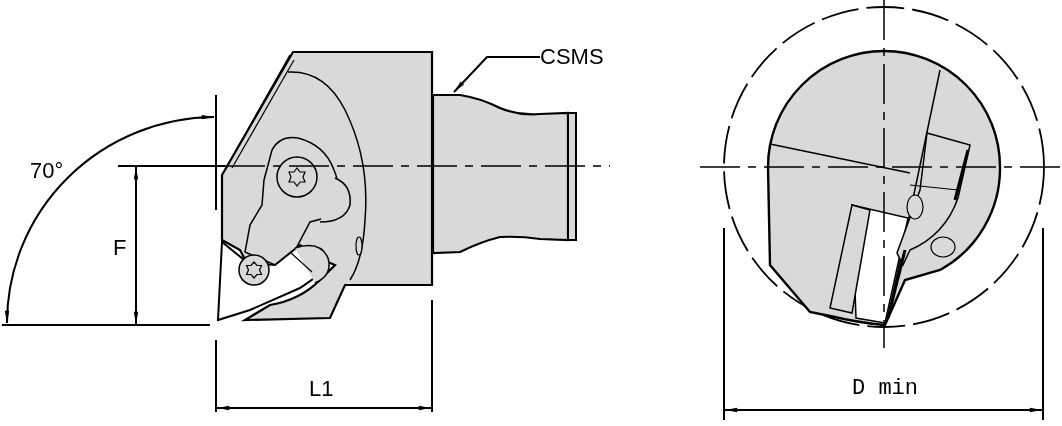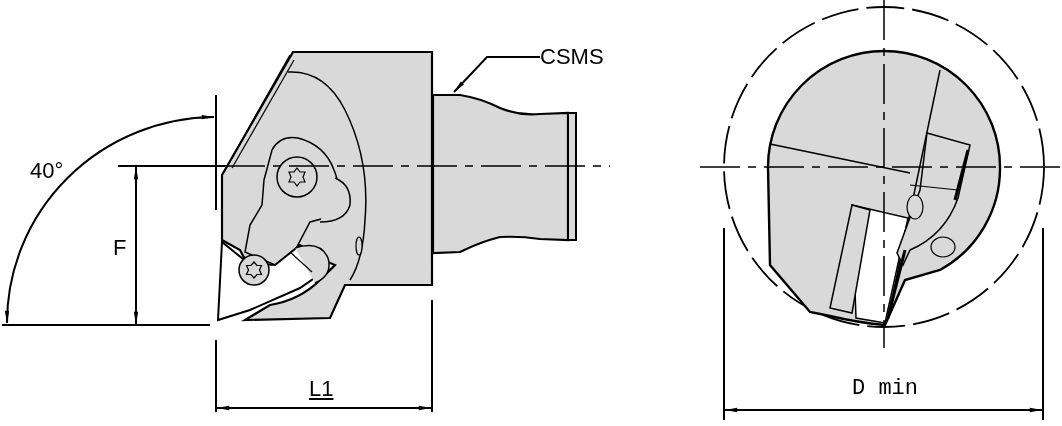--- a/index.html
+++ b/index.html
@@ -88,17 +88,17 @@
 
     <line x1="700" y1="167" x2="1062" y2="167" stroke="#000" stroke-width="1.5" stroke-dasharray="40,8,8,8"></line>
     <line x1="884" y1="0" x2="884" y2="348" stroke="#000" stroke-width="1.5" stroke-dasharray="40,8,8,8"></line>
 
     <line x1="724" y1="228" x2="724" y2="420" stroke="#000" stroke-width="2"></line>
     <line x1="1043" y1="228" x2="1043" y2="420" stroke="#000" stroke-width="2"></line>
     <line x1="725" y1="410" x2="1042" y2="410" stroke="#000" stroke-width="2" marker-start="url(#arrL)" marker-end="url(#arrL)"></line>
   </g>
 </svg>
 
-<div class="lbl" style="left:30px; top:160px;">40°</div>
+<div class="lbl" style="left:30px; top:160px;">70°</div>
 <div class="lbl" style="left:113px; top:237px;">F</div>
-<div class="lbl" style="left:309px; top:378px;text-decoration:underline;">L1</div>
+<div class="lbl" style="left:309px; top:378px;">L1</div>
 <div class="lbl" style="left:540px; top:46px;text-align:center;">CSMS</div>
 <div class="lbl" style="left:852px; top:378px;font-family:Liberation Mono, monospace;">D min</div>
 
 </body></html>

